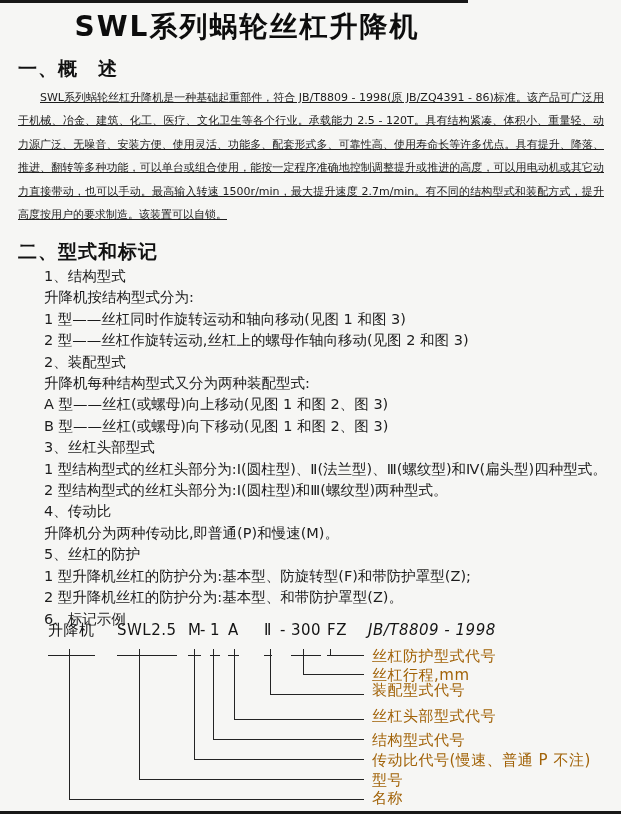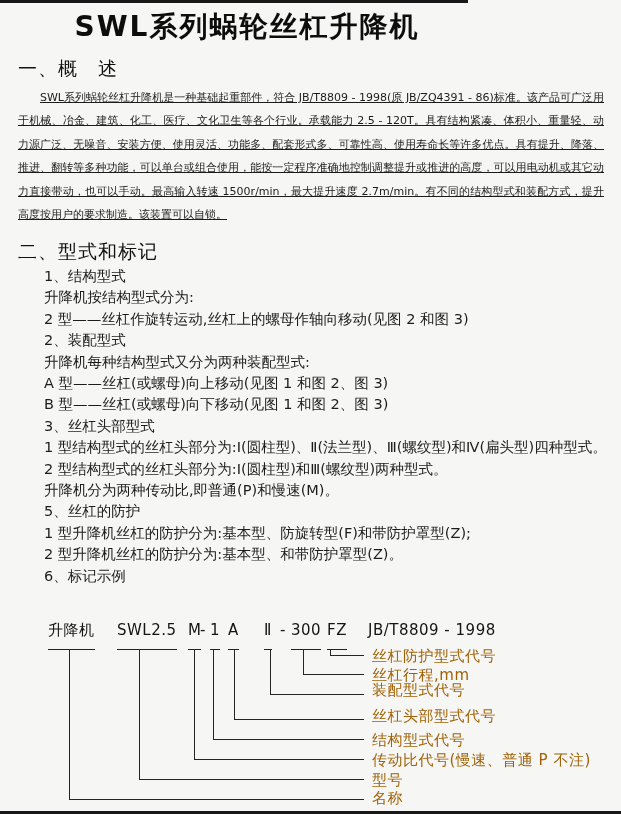--- a/index.html
+++ b/index.html
@@ -13,39 +13,39 @@
   }
   .edge{position:absolute;background:#181818;}
   .edge-top{left:0;top:0;width:468px;height:3px;}
   .edge-bottom{left:0;top:811px;width:621px;height:3px;}
   .title{
     position:absolute;left:0;top:8px;width:494px;
     text-align:center;font-size:28px;font-weight:900;
     letter-spacing:2px;color:#0d0d0d;
   }
   .h2{
-    position:absolute;left:18px;font-size:19px;font-weight:400;color:#111;
+    position:absolute;left:18px;font-size:19px;font-weight:700;color:#111;
     letter-spacing:1px;
   }
   .h2-overview{top:56px;}
   .h2-marking{top:239px;}
   .para{
     position:absolute;left:18px;top:86px;width:586px;
     font-size:11px;line-height:23.4px;text-align:justify;
     text-indent:2em;color:#1c1c1c;text-decoration:underline;
   }
   .list{
     position:absolute;left:44px;top:266px;width:566px;
     font-size:14.5px;line-height:21.4px;color:#1c1c1c;
     white-space:nowrap;
   }
   .diagram{position:absolute;left:0;top:0;width:621px;height:814px;}
   .tok{
     position:absolute;top:621px;font-size:15px;line-height:19px;
-    color:#141414;padding-bottom:9px;letter-spacing:0.5px;
+    color:#141414;padding-bottom:15px;letter-spacing:0.5px;
   }
   .tok.u{border-bottom:1.6px solid #222;}
   .conn{
     position:absolute;
     border-left:1.6px solid #242424;
     border-bottom:1.6px solid #242424;
   }
   .dlabel{
     position:absolute;left:372px;font-size:15px;line-height:18px;
     color:#a16207;white-space:nowrap;letter-spacing:0.5px;
@@ -63,48 +63,50 @@
 
   <div class="h2 h2-overview">一、概　述</div>
 
   <div class="para">SWL系列蜗轮丝杠升降机是一种基础起重部件，符合 JB/T8809 - 1998(原 JB/ZQ4391 - 86)标准。该产品可广泛用于机械、冶金、建筑、化工、医疗、文化卫生等各个行业。承载能力 2.5 - 120T。具有结构紧凑、体积小、重量轻、动力源广泛、无噪音、安装方便、使用灵活、功能多、配套形式多、可靠性高、使用寿命长等许多优点。具有提升、降落、推进、翻转等多种功能，可以单台或组合使用，能按一定程序准确地控制调整提升或推进的高度，可以用电动机或其它动力直接带动，也可以手动。最高输入转速 1500r/min，最大提升速度 2.7m/min。有不同的结构型式和装配方式，提升高度按用户的要求制造。该装置可以自锁。</div>
 
   <div class="h2 h2-marking">二、型式和标记</div>
 
   <div class="list">
     <div>1、结构型式</div>
     <div>升降机按结构型式分为:</div>
+    <div>1 型——丝杠同时作旋转运动和轴向移动(见图 1 和图 3)</div>
     <div>2 型——丝杠作旋转运动,丝杠上的螺母作轴向移动(见图 2 和图 3)</div>
     <div>2、装配型式</div>
     <div>升降机每种结构型式又分为两种装配型式:</div>
     <div>A 型——丝杠(或螺母)向上移动(见图 1 和图 2、图 3)</div>
     <div>B 型——丝杠(或螺母)向下移动(见图 1 和图 2、图 3)</div>
     <div>3、丝杠头部型式</div>
     <div>1 型结构型式的丝杠头部分为:Ⅰ(圆柱型)、Ⅱ(法兰型)、Ⅲ(螺纹型)和Ⅳ(扁头型)四种型式。</div>
     <div>2 型结构型式的丝杠头部分为:Ⅰ(圆柱型)和Ⅲ(螺纹型)两种型式。</div>
+    <div>4、传动比</div>
     <div>升降机分为两种传动比,即普通(P)和慢速(M)。</div>
     <div>5、丝杠的防护</div>
     <div>1 型升降机丝杠的防护分为:基本型、防旋转型(F)和带防护罩型(Z);</div>
     <div>2 型升降机丝杠的防护分为:基本型、和带防护罩型(Z)。</div>
     <div>6、标记示例</div>
   </div>
 
   <div class="diagram">
 
     <span class="tok u" style="left:48px;">升降机</span>
     <span class="tok u" style="left:117px;">SWL2.5</span>
     <span class="tok u" style="left:188px;">M</span>
     <span class="tok" style="left:200px;">-</span>
     <span class="tok u" style="left:210px;">1</span>
     <span class="tok u" style="left:228px;">A</span>
     <span class="tok u" style="left:264px;">Ⅱ</span>
     <span class="tok" style="left:280px;">-</span>
     <span class="tok u" style="left:291px;">300</span>
     <span class="tok u" style="left:327px;">FZ</span>
-    <span class="tok" style="left:368px;">JB/T8809 - 1998</span>
+    <span class="tok" style="left:368px;font-style:italic;">JB/T8809 - 1998</span>
 
     <div class="conn" style="left:330px;top:649px;width:33px;height:6px;"></div>
     <div class="conn" style="left:303px;top:649px;width:60px;height:25px;"></div>
     <div class="conn" style="left:270px;top:649px;width:93px;height:45px;"></div>
     <div class="conn" style="left:234px;top:649px;width:129px;height:70px;"></div>
     <div class="conn" style="left:213px;top:649px;width:150px;height:90px;"></div>
     <div class="conn" style="left:194px;top:649px;width:169px;height:110px;"></div>
     <div class="conn" style="left:139px;top:649px;width:224px;height:130px;"></div>
     <div class="conn" style="left:69px;top:649px;width:294px;height:150px;"></div>
 

